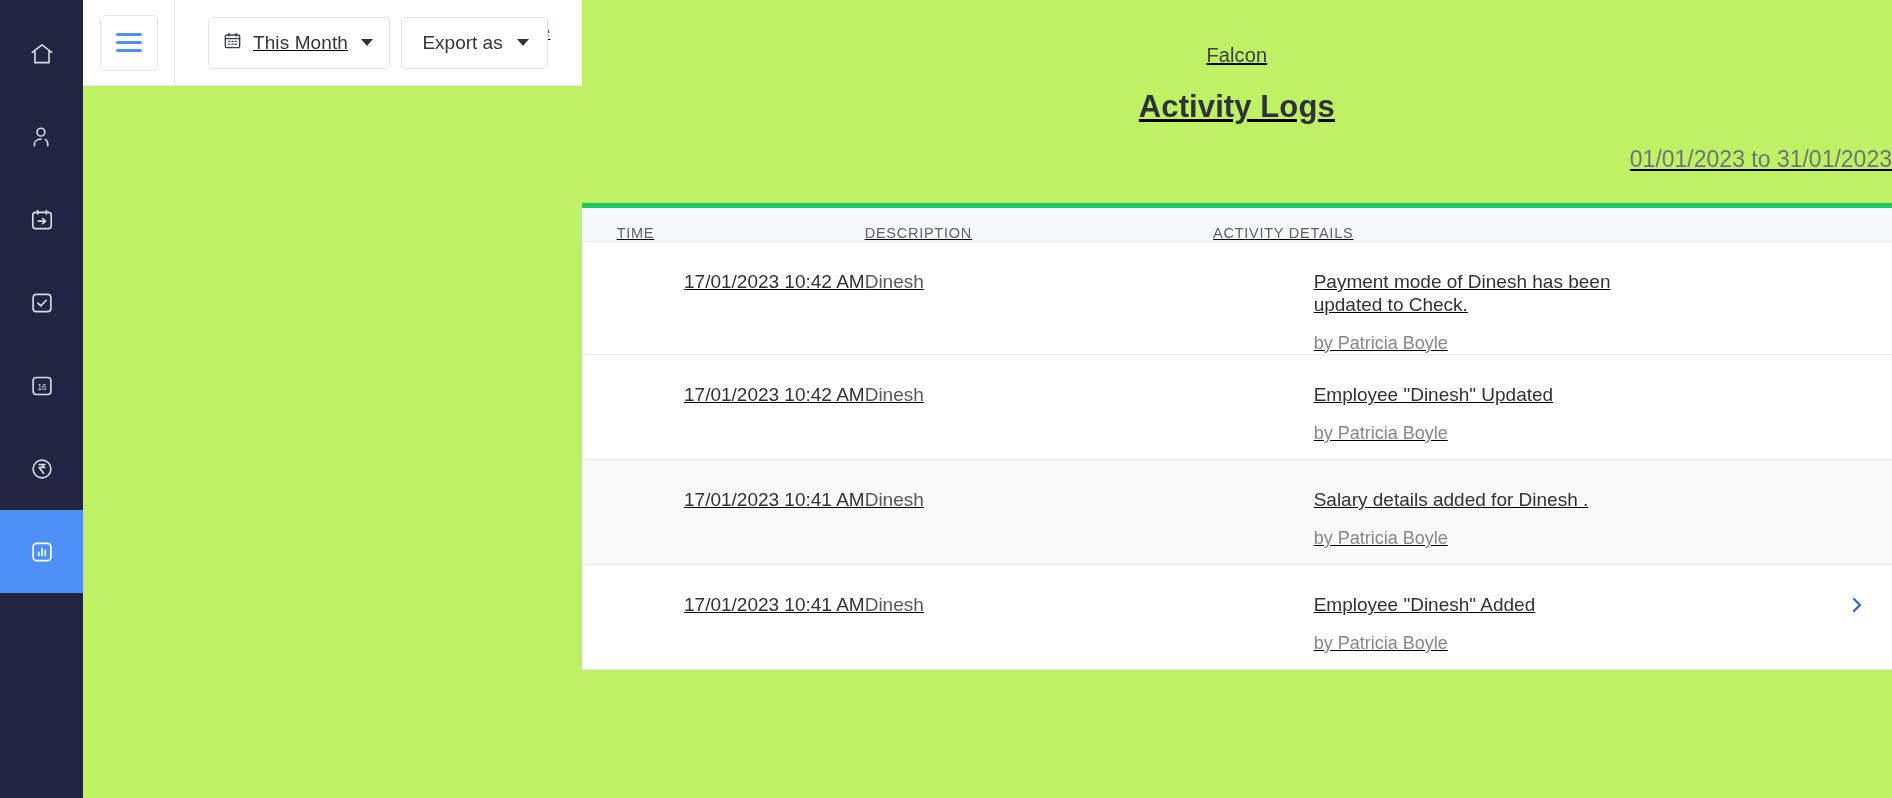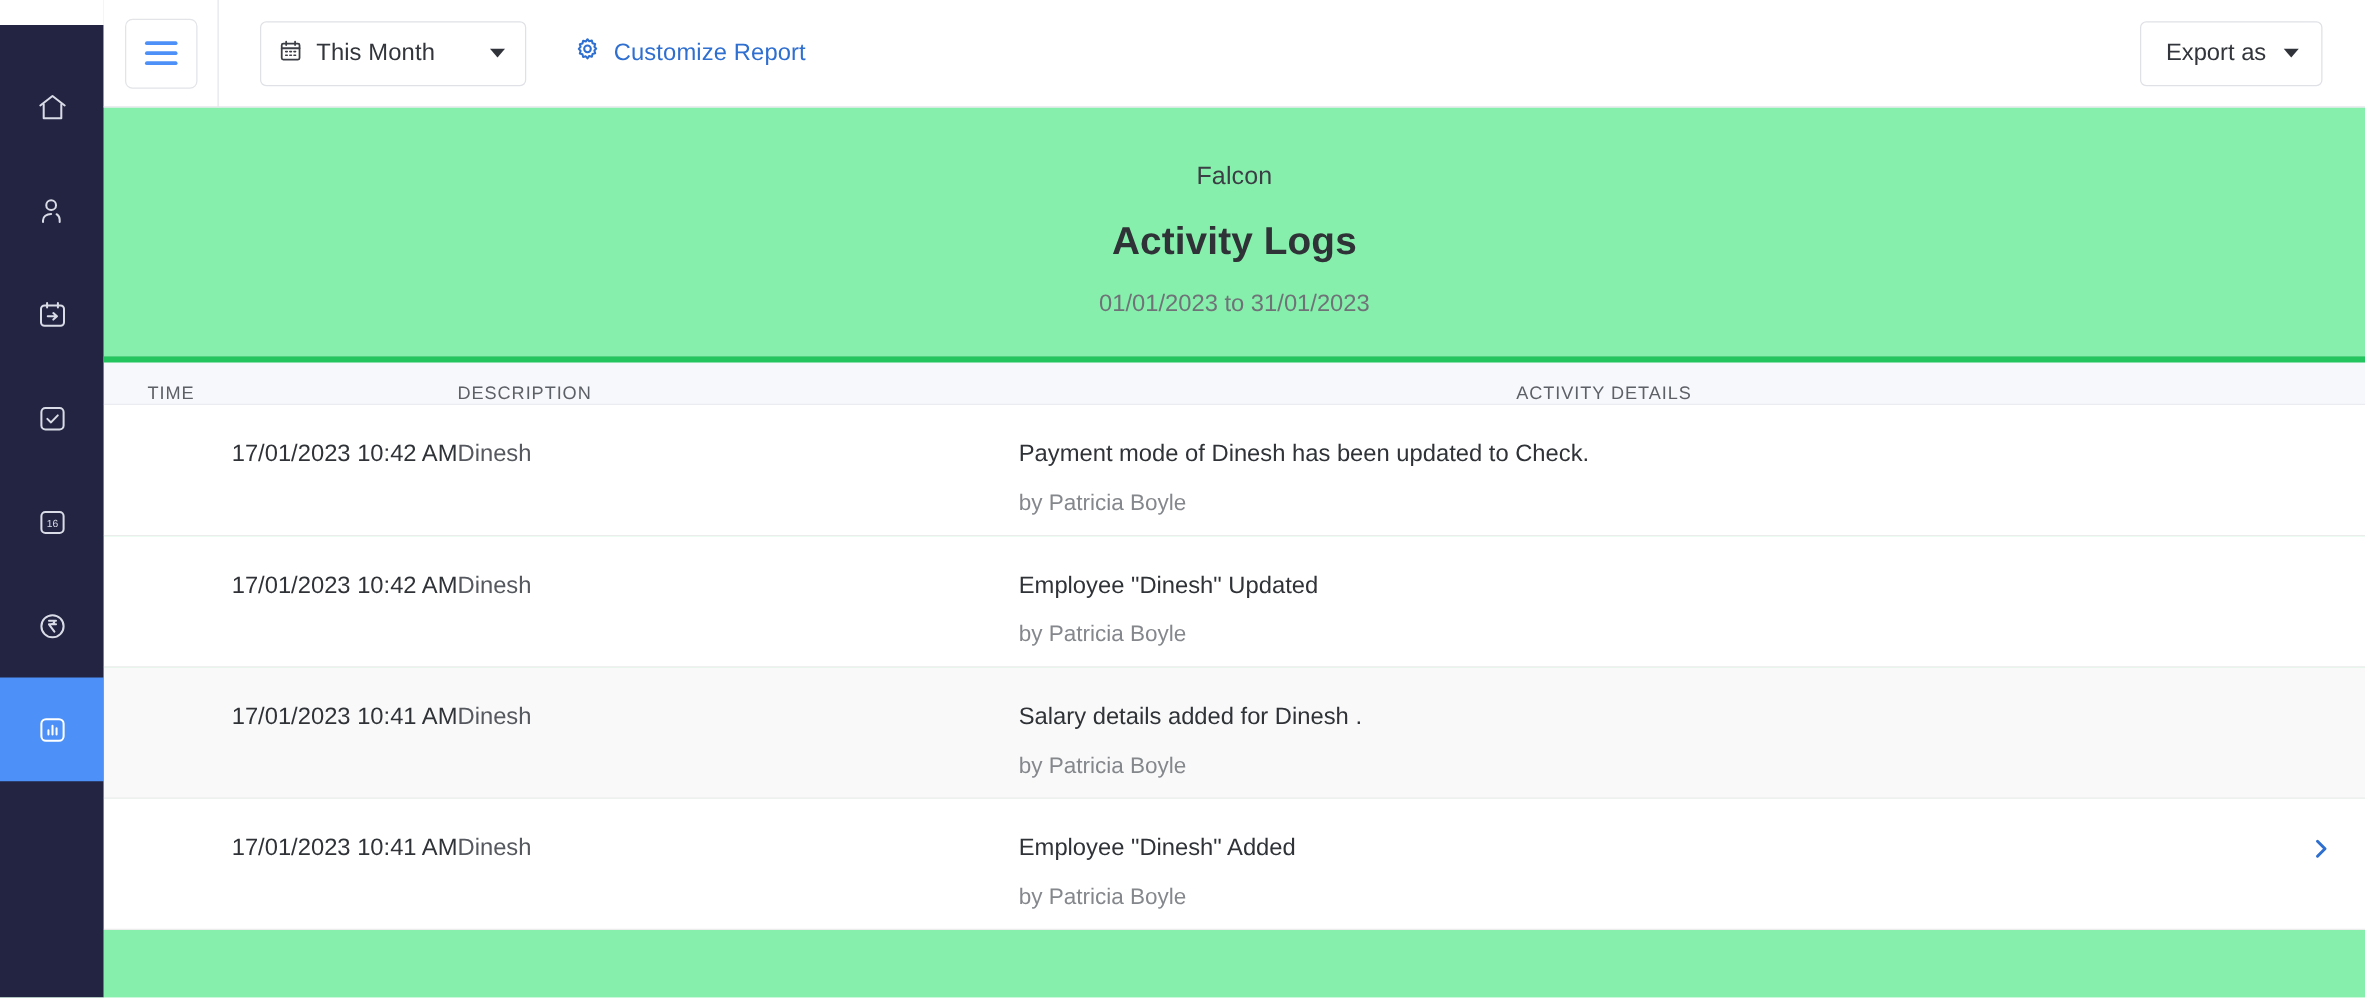--- a/index.html
+++ b/index.html
@@ -18,40 +18,40 @@
   }
 
   
   .sidebar {
     width: 83px;
     flex: 0 0 83px;
     background: #232442;
     display: flex;
     flex-direction: column;
     align-items: stretch;
-    padding-top: 24px;
-    margin-top: 20px;
+    padding-top: 12px;
   }
   .nav-item {
     height: 83px;
     display: flex;
     align-items: center;
     justify-content: center;
     cursor: pointer;
   }
   .nav-item svg { display: block; }
   .nav-item.active { background: #4d90f7; }
 
   
   .main {
     flex: 1 1 auto;
     display: flex;
-    flex-direction: column;
+    flex-direction: row;
     min-width: 0;
-    background: #86efac;
+    background: #bef264;
+    text-decoration: underline;
   }
 
   
   .topbar {
     height: 86px;
     flex: 0 0 86px;
     display: flex;
     align-items: center;
     border-bottom: 1px solid #e4e6ea;
     background: #ffffff;
@@ -168,24 +168,25 @@
     letter-spacing: .1px;
   }
   .report-title {
     font-size: 31px;
     color: #2f3237;
     margin-top: 26px;
     line-height: 1;
     letter-spacing: .1px;
   }
   .report-range {
-    font-size: 19px;
+    font-size: 23px;
     color: #6f7378;
     margin-top: 26px;
     line-height: 1;
+    text-align: right;
   }
 
   
   .table { margin-top: 32px; width: 100%; }
   .thead {
     display: flex;
     align-items: flex-end;
     height: 39px;
     background: #f7f8fc;
     border-top: 5px solid #22c55e;

